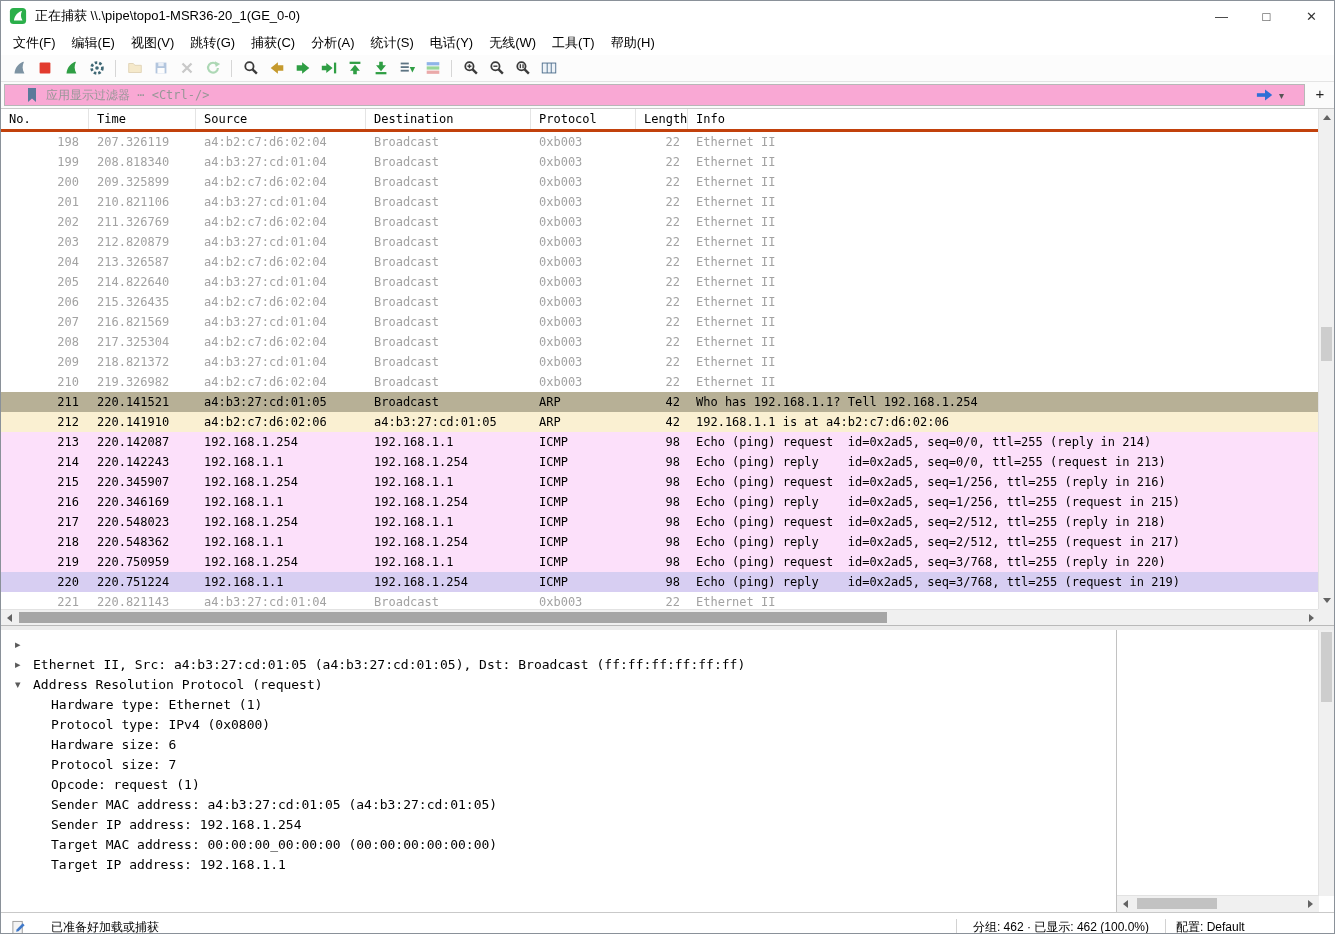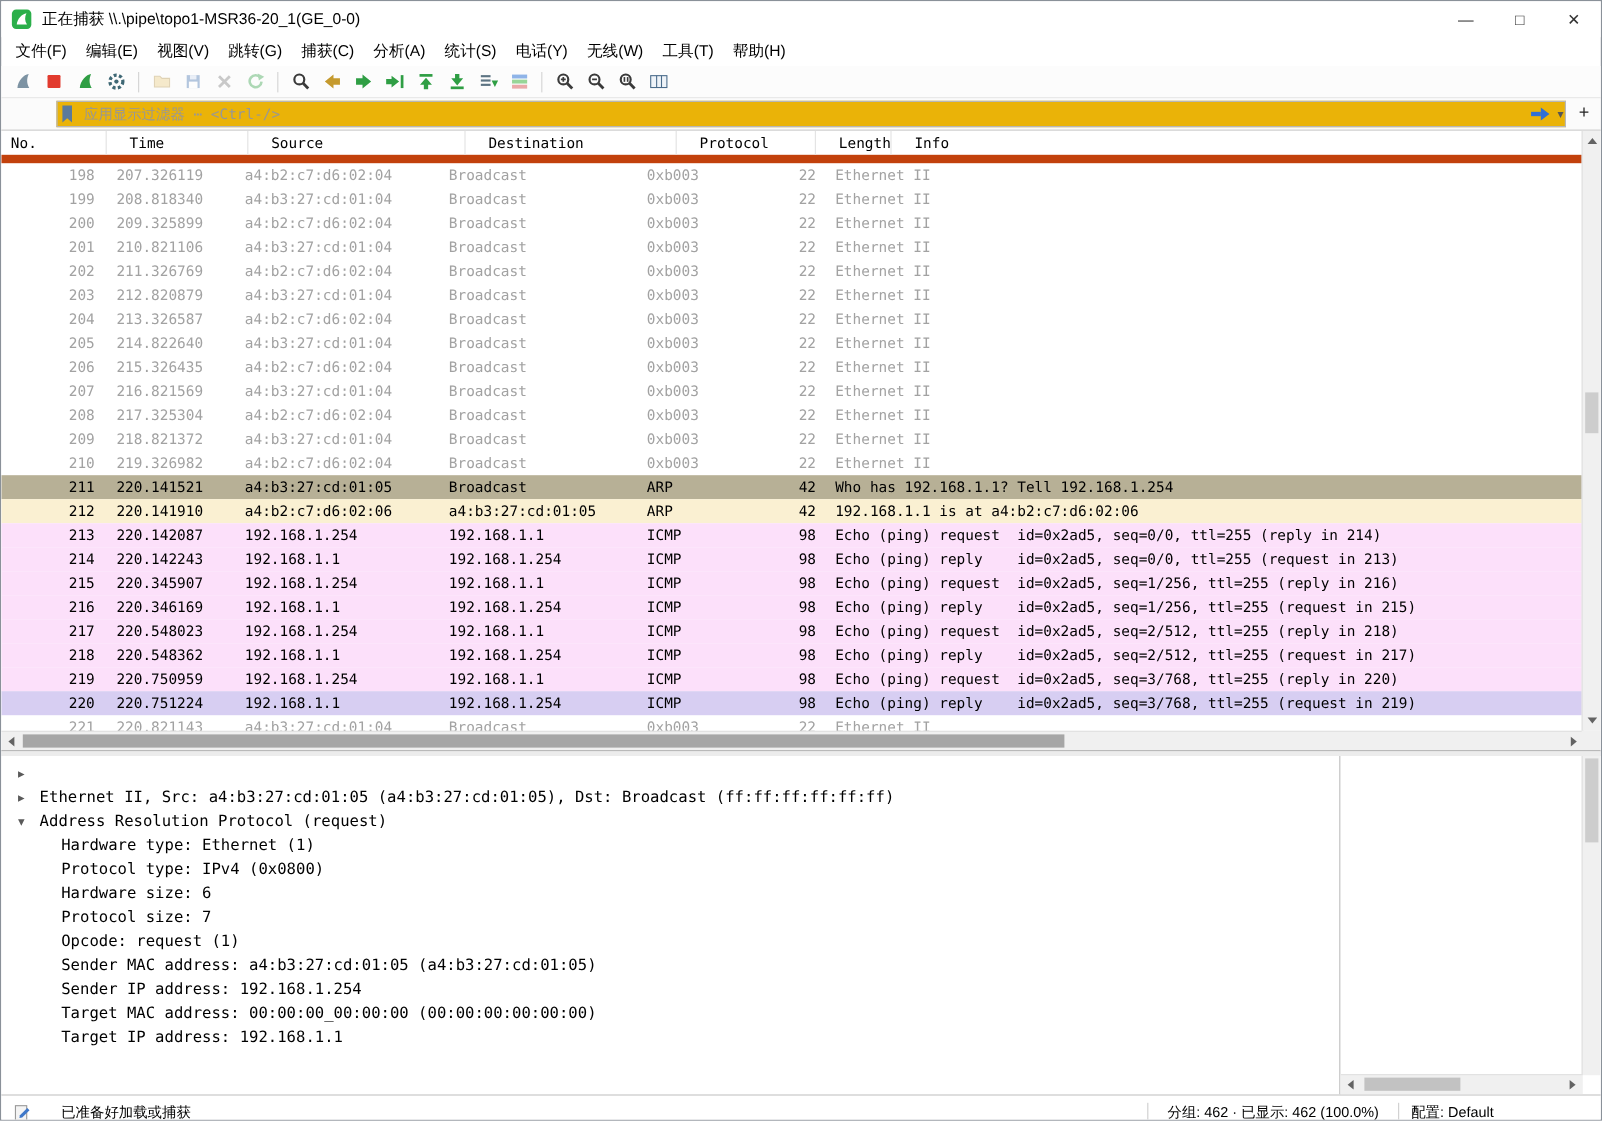--- a/index.html
+++ b/index.html
@@ -12,29 +12,29 @@
   
   .menubar{flex:0 0 24px;display:flex;align-items:center;padding-left:4px;font-size:13px;}
   .menu-item{padding:2px 8px;border-radius:2px;}
   
   .toolbar{flex:0 0 26px;display:flex;align-items:center;padding-left:6px;gap:3px;border-bottom:1px solid #e4e4e4;background:#fcfcfc;}
   .tb-icon{width:23px;height:23px;display:flex;align-items:center;justify-content:center;border:none;background:transparent;padding:0;border-radius:2px;}
   .tb-icon.disabled{opacity:.38;}
   .tb-sep{width:1px;height:17px;background:#d6d6d6;margin:0 4px;}
   
   .filterbar{flex:0 0 24px;display:flex;align-items:center;padding:1px 3px;border-bottom:1px solid #c9c9c9;gap:4px;background:#fbfbfb;}
-  .filter-box{flex:1;height:20px;border:1px solid #b7b7b7;display:flex;align-items:center;background:#eab308;padding:0 1px;gap:5px;margin-left:43px;}
+  .filter-box{flex:1;height:20px;border:1px solid #b7b7b7;display:flex;align-items:center;background:#f9a8d4;padding:0 20px;gap:5px;}
   .filter-field{flex:1;border:none;outline:none;font:12px "DejaVu Sans Mono","Liberation Mono",monospace;color:#444;background:transparent;}
   .filter-field::placeholder{color:#979797;}
   .icon-btn{display:flex;align-items:center;justify-content:center;border:none;background:transparent;padding:0;}
   .caret{font-size:10px;color:#555;font-family:"DejaVu Sans",sans-serif;}
   .plus-btn{width:22px;height:20px;font-size:15px;color:#222;line-height:18px;text-align:center;}
   
   .packet-area{position:relative;flex:0 0 516px;border-bottom:1px solid #b9b9b9;font-family:"DejaVu Sans Mono","Liberation Mono",monospace;font-size:12px;overflow:hidden;background:#fff;}
-  .plist-header{display:flex;height:20px;line-height:20px;border-bottom:7px solid #c2410c;width:1319px;gap:11px;}
+  .plist-header{display:flex;height:20px;line-height:20px;border-bottom:3px solid #c2410c;width:1319px;}
   .hdr-cell{box-sizing:border-box;border-right:1px solid #e4e4e4;padding-left:8px;overflow:hidden;white-space:pre;}
   .c-no{width:88px;}.c-time{width:107px;}.c-src{width:170px;}.c-dst{width:165px;}.c-proto{width:105px;}.c-len{width:52px;}.c-info{flex:1;border-right:none;}
   .plist-body{width:1319px;}
   .row{display:flex;height:20px;line-height:20px;width:1319px;}
   .cell{box-sizing:border-box;overflow:hidden;white-space:pre;padding-left:8px;}
   .row .c-no{text-align:right;padding-right:10px;padding-left:0;}
   .row .c-len{text-align:right;padding-right:8px;padding-left:0;}
   .st-dim{color:var(--dim_text);}
   .st-selected{background:var(--selected_bg);}
   .st-arp{background:var(--arp_bg);}

